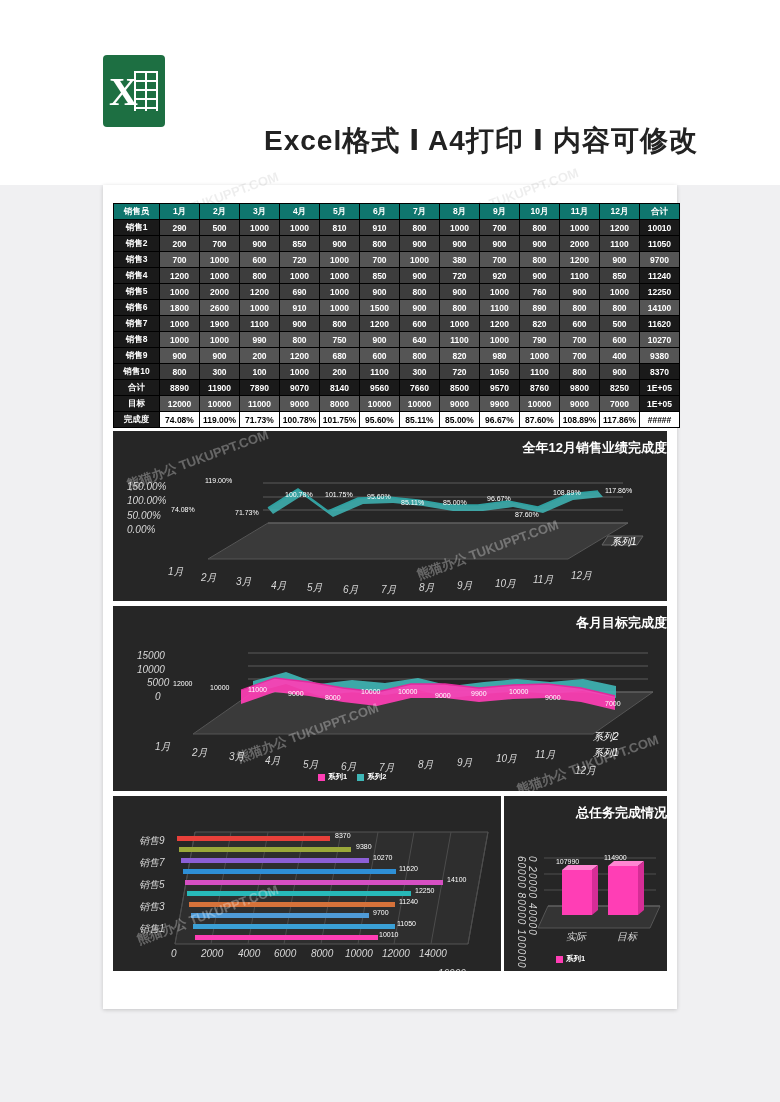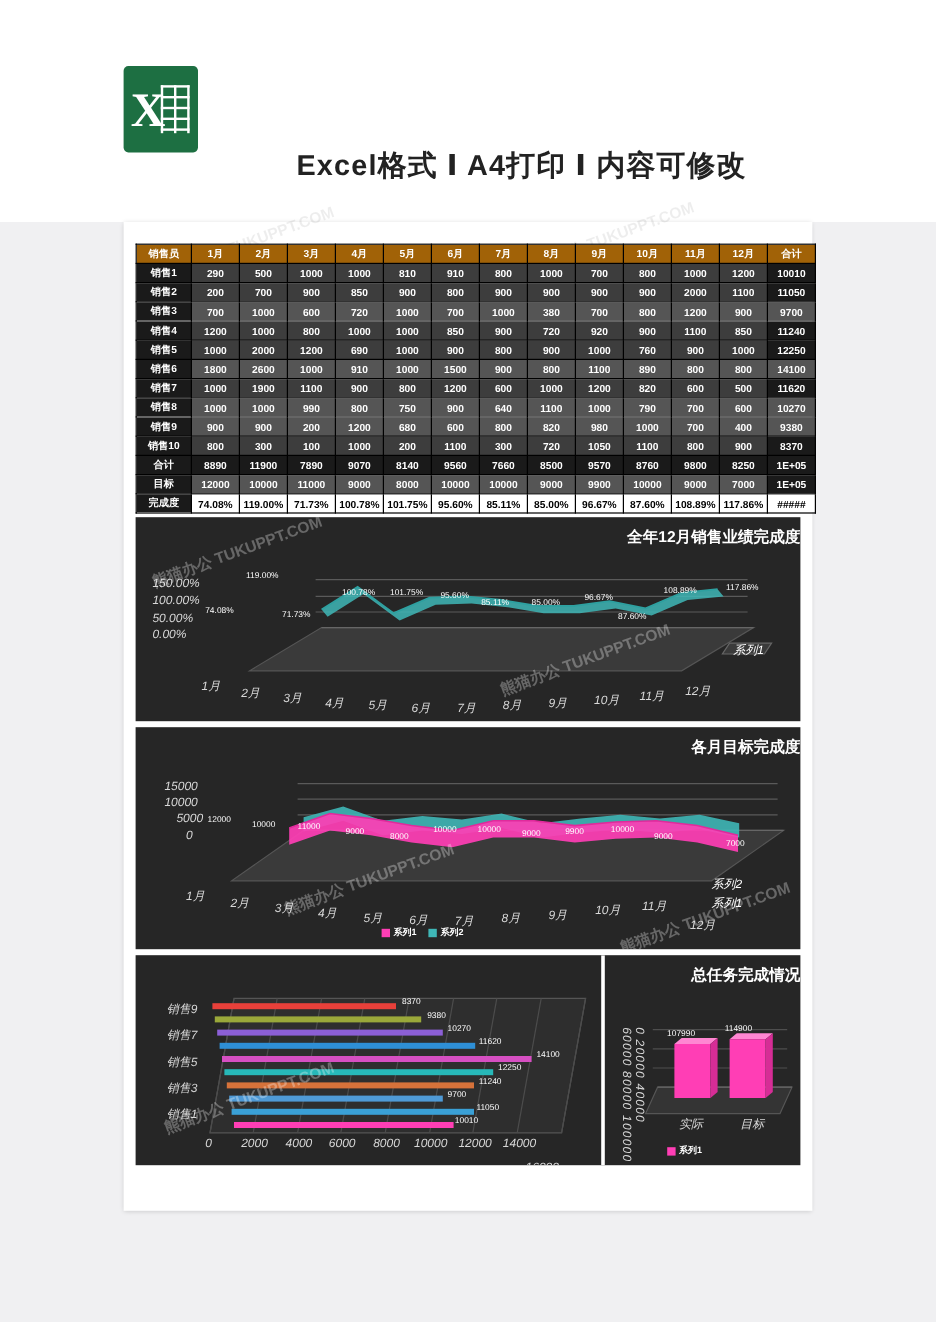--- a/index.html
+++ b/index.html
@@ -30,41 +30,41 @@
       linear-gradient(#fff,#fff) 0 0/2px 100% no-repeat,
       linear-gradient(#fff,#fff) 11px 0/2px 100% no-repeat,
       linear-gradient(#fff,#fff) 22px 0/2px 100% no-repeat;
   }
   .title-main{
     position:absolute;left:256px;top:48px;
     font-size:54px;font-weight:bold;color:#1d6f42;letter-spacing:2px;
     font-family:"Liberation Sans","DejaVu Sans",sans-serif;
   }
   .title-sub{
-    position:absolute;left:247px;top:122px;
-    font-size:24px;font-weight:bold;color:#222;letter-spacing:1px;
+    position:absolute;left:264px;top:122px;
+    font-size:28px;font-weight:bold;color:#222;letter-spacing:1px;
   }
 
   .sheet{
     position:absolute;left:103px;top:185px;width:574px;height:824px;background:#fff;
     box-shadow:0 1px 4px rgba(0,0,0,.18);
   }
   .sheet-inner{position:absolute;left:10px;top:18px;width:554px;height:790px;}
 
   
   table.data{
     border-collapse:collapse;width:554px;table-layout:fixed;
     font-size:8.5px;
   }
   table.data th, table.data td{
     border:1px solid #000;height:15px;text-align:center;color:#fff;
     background:#3d3d3d;font-weight:bold;padding:0;
     overflow:hidden;white-space:nowrap;
   }
-  table.data th{background:#a16207;}
+  table.data th{background:#0f766e;}
   table.data tr.alt td{background:#555;}
   table.data td.first{background:#1a1a1a;}
   table.data tr.alt td.first{background:#1a1a1a;}
   table.data td.total{background:#1a1a1a;}
   table.data tr.sumrow td{background:#1a1a1a;}
   table.data tr.sumrow td.altcell{background:#555;}
   col.c0{width:46px;}
   col.cm{width:40px;}
   col.ct{width:40px;}
 

